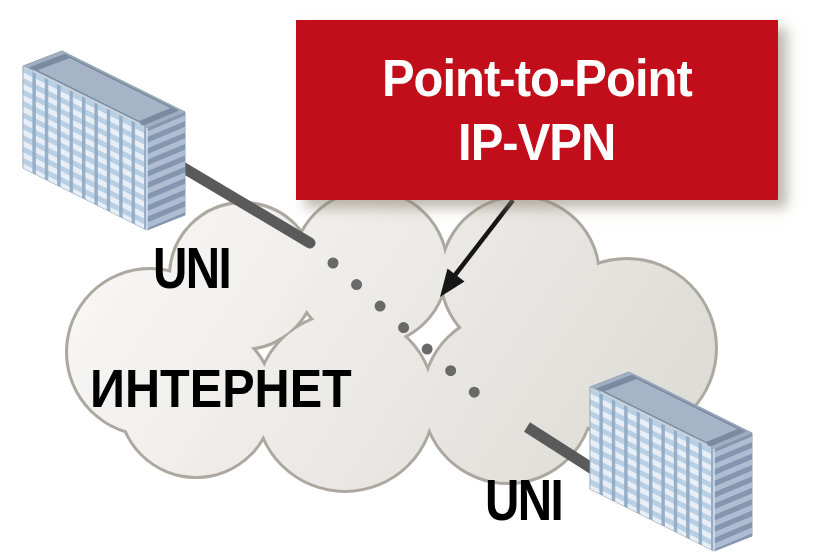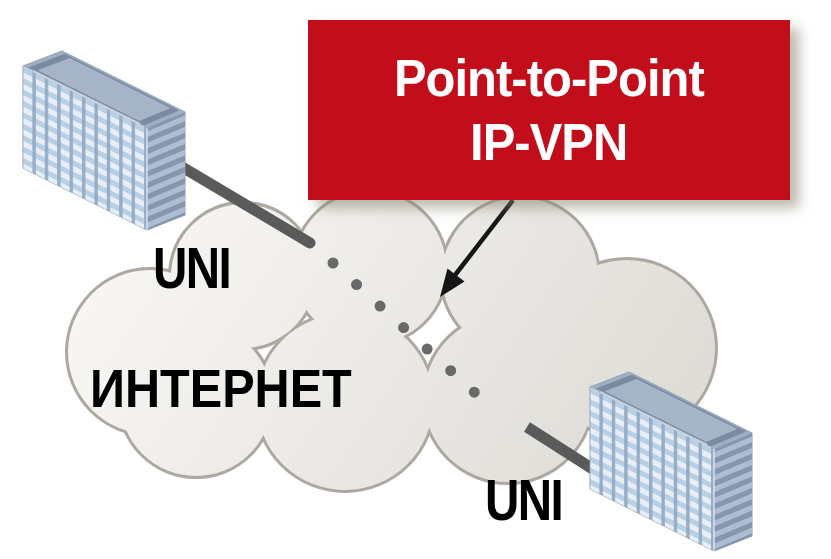--- a/index.html
+++ b/index.html
@@ -1,20 +1,20 @@
 <!DOCTYPE html>
 <html><head>
 <meta charset="utf-8">
 <style>
   html,body{margin:0;padding:0;background:#ffffff;}
   body{width:831px;height:559px;overflow:hidden;font-family:"Liberation Sans","DejaVu Sans",sans-serif;}
   .stage{position:relative;width:831px;height:559px;background:#ffffff;}
   .stage svg.scene{position:absolute;left:0;top:0;}
   .callout{
-    position:absolute;left:308px;top:20px;width:482px;height:180px;
+    position:absolute;left:296px;top:20px;width:482px;height:180px;
     background:#C20E1A;color:#ffffff;
     box-shadow:9px 8px 12px rgba(134,127,112,0.55);
     display:flex;flex-direction:column;align-items:center;justify-content:center;
     text-align:center;font-weight:bold;
   }
   .callout .cl{font-size:52px;line-height:64px;letter-spacing:-1px;transform:scaleX(.94);transform-origin:center;white-space:nowrap;}
   .lbl{position:absolute;color:#000;font-weight:bold;line-height:1;white-space:nowrap;}
   .uni{font-size:58px;letter-spacing:-2px;transform:scaleX(.82);transform-origin:left top;}
   .uni-left{left:153px;top:239px;}
   .uni-right{left:485px;top:471px;}

